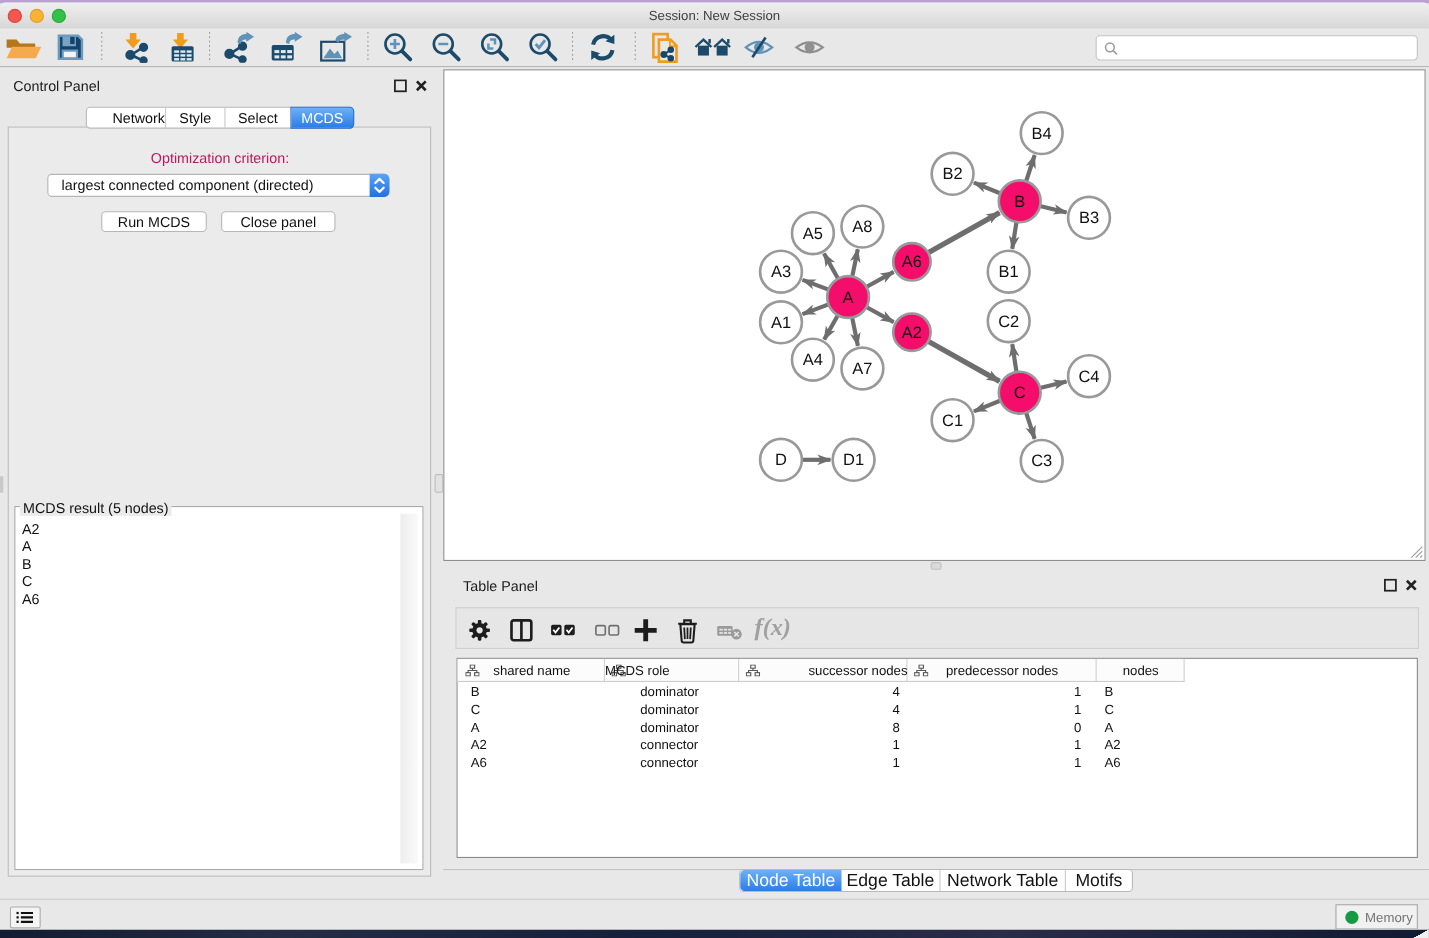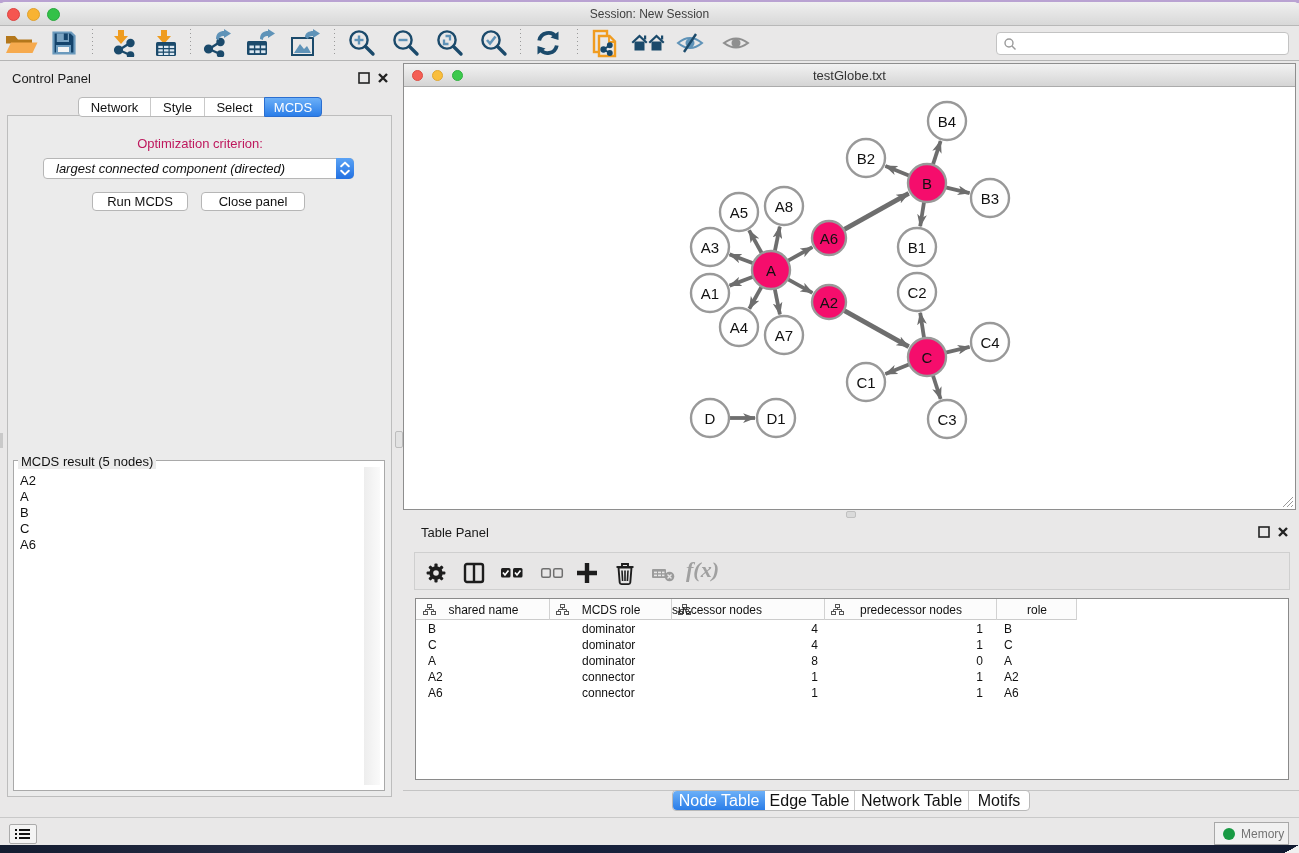--- a/index.html
+++ b/index.html
@@ -199,53 +199,47 @@
 
 <div class="abs" style="left:12px;top:71px;font-size:13px;color:#1a1a1a;">Control Panel</div>
 <svg class="abs" style="left:358px;top:72px" width="32" height="13" viewBox="0 0 32 13">
   <rect x="1" y="1" width="10" height="10" fill="none" stroke="#222" stroke-width="1.6"></rect>
   <path d="M21 2 L29 10 M29 2 L21 10" stroke="#222" stroke-width="2.4"></path>
 </svg>
 
 <div class="abs" style="left:7px;top:115px;width:385px;height:682px;background:#ebebeb;border:1px solid #bdbdbd;"></div>
 
 <div class="abs" style="left:78px;top:97px;width:244px;height:20px;background:#fff;border:1px solid #b9b9b9;border-radius:4px;display:flex;font-size:13px;color:#111;">
-  <div style="width:72px;border-right:1px solid #c9c9c9;text-align:center;line-height:19px;">Network</div>
+  <div style="width:72px;border-right:1px solid #c9c9c9;text-align:right;line-height:19px;">Network</div>
   <div style="width:54px;border-right:1px solid #c9c9c9;text-align:center;line-height:19px;">Style</div>
   <div style="width:59px;text-align:center;line-height:19px;">Select</div>
   <div style="flex:1;background:linear-gradient(#6cb0f8,#2a7de8);color:#fff;text-align:center;line-height:19px;border-radius:0 4px 4px 0;margin:-1px -1px -1px 0;border:1px solid #2a6ed0;">MCDS</div>
 </div>
 
 <div class="abs" style="left:0;top:136px;width:400px;text-align:center;font-size:13px;color:#be185d;">Optimization criterion:</div>
 
-<div class="abs" style="left:43px;top:158px;width:311px;height:21px;background:#fff;border:1px solid #b6b6b6;border-radius:4px;font-style:italic;">
+<div class="abs" style="left:43px;top:158px;width:311px;height:21px;background:#fff;border:1px solid #b6b6b6;border-radius:4px;">
   <div class="abs" style="left:12px;top:2px;font-size:13px;color:#111;">largest connected component (directed)</div>
   <div class="abs" style="right:-1px;top:-1px;width:18px;height:21px;background:linear-gradient(#5ba3f5,#2271e2);border-radius:0 5px 5px 0;">
     <svg width="18" height="21" viewBox="0 0 18 21">
         <path d="M5.2 8.3 L9 4.6 L12.8 8.3" fill="none" stroke="#fff" stroke-width="2" stroke-linecap="round" stroke-linejoin="round"></path>
         <path d="M5.2 12.7 L9 16.4 L12.8 12.7" fill="none" stroke="#fff" stroke-width="2" stroke-linecap="round" stroke-linejoin="round"></path>
       </svg>
   </div>
 </div>
 
 <div class="abs" style="left:92px;top:192px;width:96px;height:19px;background:#fff;border:1px solid #b6b6b6;border-radius:4px;text-align:center;line-height:17px;font-size:13px;color:#111;">Run MCDS</div>
 <div class="abs" style="left:201px;top:192px;width:104px;height:19px;background:#fff;border:1px solid #b6b6b6;border-radius:4px;text-align:center;line-height:17px;font-size:13px;color:#111;">Close panel</div>
 
 <div class="abs" style="left:13px;top:460px;width:372px;height:331px;border:1px solid #a9a9a9;background:#fff;"></div>
 <div class="abs" style="left:18px;top:454px;background:#ebebeb;padding:0 3px;font-size:13px;color:#111;">MCDS result (5 nodes)</div>
 <div class="abs" style="left:364px;top:467px;width:16px;height:318px;background:linear-gradient(90deg,#ededed,#fafafa);"></div>
 <div class="abs" style="left:20px;top:473px;font-size:13px;color:#111;line-height:16px;">A2<br>A<br>B<br>C<br>A6</div>
 
 <div class="abs" style="left:403px;top:63px;width:893px;height:447px;border:1px solid #8e8e8e;background:#fff;">
-  <div class="abs" style="left:0;top:0;width:891px;height:23px;background:linear-gradient(#f2f2f2,#d5d5d5);border-bottom:1px solid #ababab;">
-    <div class="tl" style="left:8px;top:6px;width:11px;height:11px;background:#f45f55;border:1px solid #dd4d45;"></div>
-    <div class="tl" style="left:28px;top:6px;width:11px;height:11px;background:#f9be3d;border:1px solid #e0a832;"></div>
-    <div class="tl" style="left:48px;top:6px;width:11px;height:11px;background:#3dc94d;border:1px solid #30b240;"></div>
-    <div class="abs" style="left:0;width:891px;top:4px;text-align:center;font-size:13px;color:#333;">testGlobe.txt</div>
-  </div>
   <svg class="abs" id="graph" style="left:0;top:24px" width="891" height="422" viewBox="0 0 891 422">
 <defs>
         <marker id="ah" viewBox="0 0 12 9" refX="11" refY="4.5" markerWidth="13" markerHeight="10" markerUnits="userSpaceOnUse" orient="auto">
           <path d="M0,0 L12,4.5 L0,9 L3.2,4.5 z" fill="#6e6e6e"></path>
         </marker>
       </defs>
 <line x1="351.1" y1="188.0" x2="325.6" y2="197.6" stroke="#6e6e6e" stroke-width="3.8" marker-end="url(#ah)"></line>
 <line x1="351.1" y1="176.0" x2="325.6" y2="166.4" stroke="#6e6e6e" stroke-width="3.8" marker-end="url(#ah)"></line>
 <line x1="358.7" y1="196.8" x2="345.3" y2="220.7" stroke="#6e6e6e" stroke-width="3.8" marker-end="url(#ah)"></line>
 <line x1="358.8" y1="167.1" x2="345.1" y2="142.4" stroke="#6e6e6e" stroke-width="3.8" marker-end="url(#ah)"></line>
@@ -416,47 +410,47 @@
       <div class="abs" style="left:140px;top:5px;">
         <svg width="13" height="11" viewBox="0 0 13 11">
           <g fill="none" stroke="#555" stroke-width="1">
             <rect x="4.5" y="0.5" width="4" height="3"></rect>
             <rect x="0.5" y="7.5" width="4" height="3"></rect>
             <rect x="8.5" y="7.5" width="4" height="3"></rect>
             <path d="M6.5 3.5 v2 M2.5 7.5 v-2 h8 v2"></path>
           </g>
         </svg>
       </div>
-      <div class="abs" style="left:134px;top:4px;width:122px;text-align:center;">MCDS role</div>
+      <div class="abs" style="left:134px;top:4px;width:122px;">MCDS role</div>
       <div class="abs" style="left:256px;top:0;width:153px;height:21px;border-right:1px solid #d2d2d2;"></div>
       <div class="abs" style="left:262px;top:5px;">
         <svg width="13" height="11" viewBox="0 0 13 11">
           <g fill="none" stroke="#555" stroke-width="1">
             <rect x="4.5" y="0.5" width="4" height="3"></rect>
             <rect x="0.5" y="7.5" width="4" height="3"></rect>
             <rect x="8.5" y="7.5" width="4" height="3"></rect>
             <path d="M6.5 3.5 v2 M2.5 7.5 v-2 h8 v2"></path>
           </g>
         </svg>
       </div>
-      <div class="abs" style="left:256px;top:4px;width:153px;text-align:left;">successor nodes</div>
+      <div class="abs" style="left:256px;top:4px;width:153px;text-align:right;">successor nodes</div>
       <div class="abs" style="left:409px;top:0;width:172px;height:21px;border-right:1px solid #d2d2d2;"></div>
       <div class="abs" style="left:415px;top:5px;">
         <svg width="13" height="11" viewBox="0 0 13 11">
           <g fill="none" stroke="#555" stroke-width="1">
             <rect x="4.5" y="0.5" width="4" height="3"></rect>
             <rect x="0.5" y="7.5" width="4" height="3"></rect>
             <rect x="8.5" y="7.5" width="4" height="3"></rect>
             <path d="M6.5 3.5 v2 M2.5 7.5 v-2 h8 v2"></path>
           </g>
         </svg>
       </div>
       <div class="abs" style="left:409px;top:4px;width:172px;text-align:center;">predecessor nodes</div>
       <div class="abs" style="left:581px;top:0;width:80px;height:21px;border-right:1px solid #d2d2d2;"></div>
-      <div class="abs" style="left:581px;top:4px;width:80px;text-align:center;">role</div>
+      <div class="abs" style="left:581px;top:4px;width:80px;text-align:center;">nodes</div>
     </div>
   <div class="abs" id="tbody" style="left:0;top:22px;width:872px;font-size:12px;color:#111;">
       <div class="abs" style="left:12px;top:0px;height:16px;line-height:16px;">B</div>
       <div class="abs" style="left:166px;top:0px;height:16px;line-height:16px;">dominator</div>
       <div class="abs" style="left:256px;top:0px;width:146px;text-align:right;height:16px;line-height:16px;">4</div>
       <div class="abs" style="left:409px;top:0px;width:158px;text-align:right;height:16px;line-height:16px;">1</div>
       <div class="abs" style="left:588px;top:0px;height:16px;line-height:16px;">B</div>
       <div class="abs" style="left:12px;top:16px;height:16px;line-height:16px;">C</div>
       <div class="abs" style="left:166px;top:16px;height:16px;line-height:16px;">dominator</div>
       <div class="abs" style="left:256px;top:16px;width:146px;text-align:right;height:16px;line-height:16px;">4</div>

